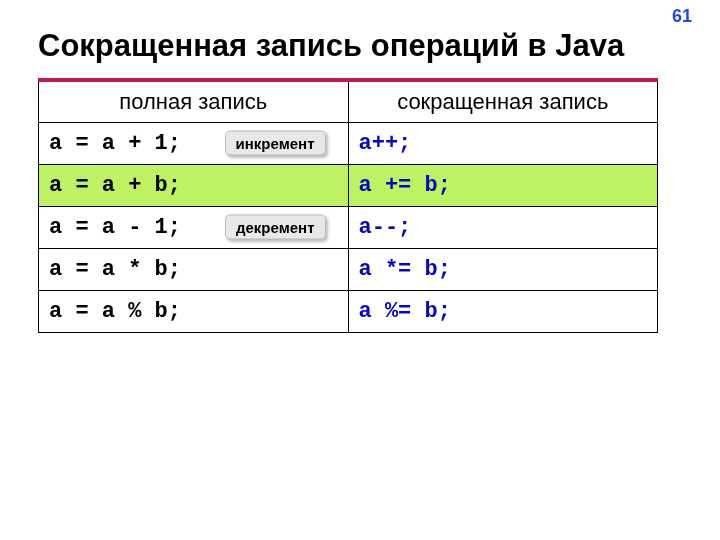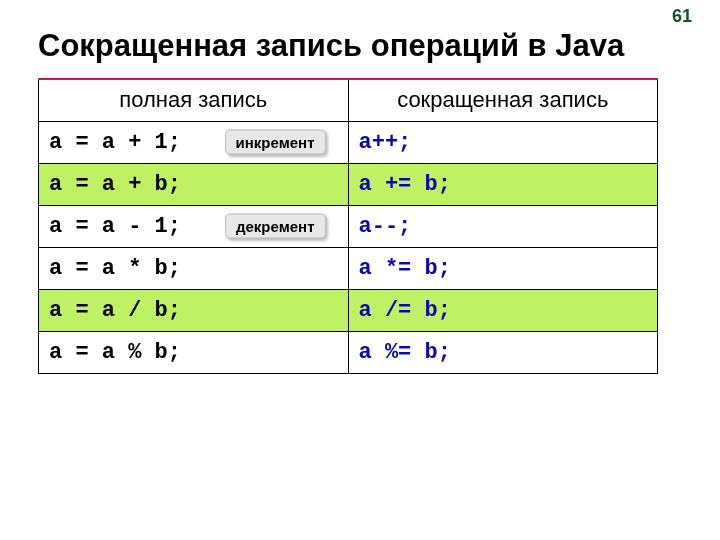--- a/index.html
+++ b/index.html
@@ -11,21 +11,21 @@
     background: #ffffff;
     font-family: Arial, Helvetica, sans-serif;
     position: relative;
   }
   .page-number {
     position: absolute;
     top: 6px;
     right: 28px;
     font-size: 18px;
     font-weight: bold;
-    color: #14532d;
+    color: #1d4ed8;
   }
   .title {
     position: absolute;
     top: 28px;
     left: 38px;
     font-size: 31px;
     font-weight: bold;
     color: #000;
   }
   .table-wrap {
@@ -45,21 +45,21 @@
     vertical-align: middle;
     text-align: left;
   }
   thead th {
     background: #fff;
     font-weight: 400;
     font-size: 22px;
     text-align: center;
     font-family: Arial, sans-serif;
   }
-  thead tr { border-top: 2px solid #be185d; margin-top: 44px; }
+  thead tr { border-top: 4px solid #be185d; margin-top: 44px; }
   tbody td {
     font-family: "Courier New", Courier, monospace;
     font-size: 22px;
     font-weight: bold;
     padding-left: 10px;
     position: relative;
     margin-left: 45px;
   }
   td.short { color: #0808b8; }
   tr.hl td { background: #bef264; }
@@ -110,23 +110,19 @@
           <td class="short">a += b;</td>
         </tr>
         <tr>
           <td><span>a = a - 1;</span><span class="badge">декремент</span></td>
           <td class="short">a--;</td>
         </tr>
         <tr>
           <td><span>a = a * b;</span></td>
           <td class="short">a *= b;</td>
         </tr>
-        <tr class="hl">
-          <td><span>a = a / b;</span></td>
-          <td class="short">a /= b;</td>
-        </tr>
         <tr>
           <td><span>a = a % b;</span></td>
           <td class="short">a %= b;</td>
         </tr>
       </tbody>
   </table>
 </div>
 
 </body></html>

